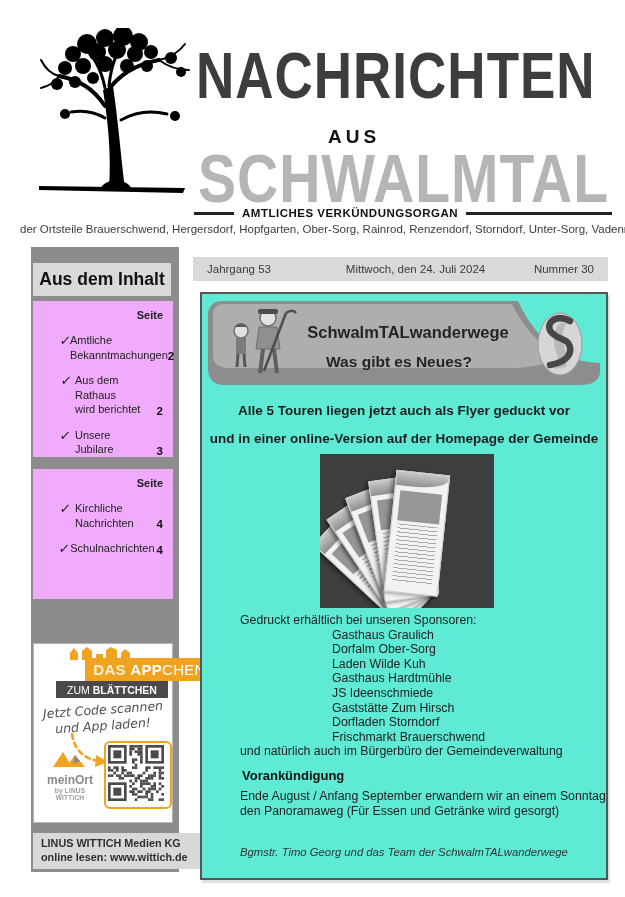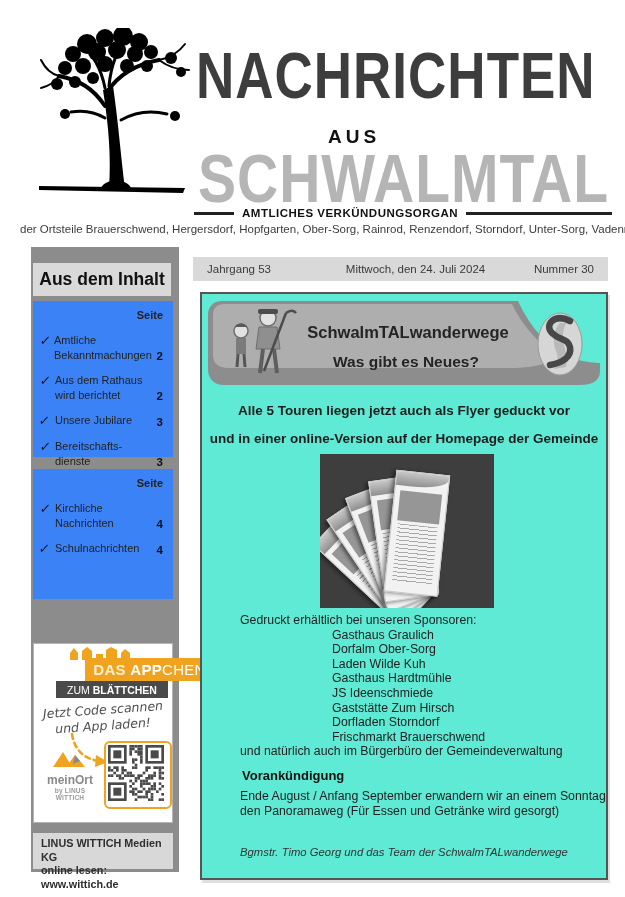--- a/index.html
+++ b/index.html
@@ -24,21 +24,21 @@
             display:flex;align-items:center;font-size:11.5px;color:#3a3a3a;}
   .issuebar .l{padding-left:14px;width:120px;}
   .issuebar .c{flex:1;text-align:center;}
   .issuebar .r{padding-right:14px;width:90px;text-align:right;}
 
   
   .sidecol{left:31px;top:247px;width:148px;height:625px;background:#8c8c8c;}
   .side-head{left:33px;top:263px;width:138px;height:33px;background:#d9d9d9;
              display:flex;align-items:center;justify-content:center;
              font-weight:bold;font-size:17.5px;color:#111;}
-  .toc-panel{background:#3b82f6;padding:8px 10px 10px 6px;box-sizing:border-box;}
+  .toc-panel{background:#f0abfc;padding:8px 10px 10px 26px;box-sizing:border-box;}
   .seite{font-weight:bold;font-size:11px;text-align:right;color:#222;margin-bottom:12px;}
   .toc-item{display:flex;margin-bottom:11px;}
   .toc-item .tick{width:16px;font-family:"DejaVu Sans",sans-serif;font-weight:bold;
                   font-size:13px;color:#111;transform:skewX(-8deg);}
   .toc-item .lab{flex:1;font-size:11px;line-height:14.5px;color:#222;}
   .toc-item .pg{width:12px;text-align:right;font-weight:bold;font-size:11.5px;
                 color:#111;align-self:flex-end;}
 
   
   .ad-panel{left:33px;top:643px;width:140px;height:180px;background:#fff;
@@ -56,30 +56,30 @@
   .ad-banner2 .bold{font-weight:bold;}
   .ad-hand{position:absolute;left:0;width:138px;text-align:center;
            font-family:"DejaVu Sans",sans-serif;font-style:italic;font-size:12.5px;
            color:#4f4f4f;transform:rotate(-4deg);}
   .ad-logo{position:absolute;left:8px;top:104px;width:56px;text-align:center;}
   .ad-logo .nm{font-size:12px;font-weight:bold;color:#8a8a8a;margin-top:1px;}
   .ad-logo .by{font-size:6.5px;font-weight:bold;color:#9a9a9a;letter-spacing:.2px;}
   .qr-wrap{position:absolute;left:70px;top:97px;width:60px;height:60px;background:#fff;
            border:2px solid #f0a31e;border-radius:6px;padding:2px;}
 
-  .pub-box{left:33px;top:833px;width:140px;height:36px;background:#d8d8d8;box-sizing:border-box;
+  .pub-box{left:33px;top:833px;width:168px;height:36px;background:#d8d8d8;box-sizing:border-box;
            padding:4px 0 0 8px;font-weight:bold;font-size:10.8px;line-height:13.5px;color:#2e2e2e;}
 
   
   .article{left:200px;top:292px;width:408px;height:588px;background:#5eead4;
            border:2px solid #555;box-sizing:border-box;box-shadow:2px 3px 0 rgba(0,0,0,.12);}
   .banner{position:absolute;left:6px;top:7px;width:392px;height:84px;}
   .banner-title{position:absolute;left:90px;top:22px;width:220px;text-align:center;
                 font-weight:bold;font-size:16.5px;color:#242424;}
-  .banner-sub{position:absolute;left:88px;top:52px;width:220px;text-align:center;
+  .banner-sub{position:absolute;left:81px;top:52px;width:220px;text-align:center;
               font-weight:bold;font-size:15.5px;color:#242424;}
   .intro{position:absolute;width:100%;text-align:center;font-weight:bold;font-size:13.5px;color:#1d1d1d;}
   .photo{position:absolute;left:118px;top:160px;width:174px;height:154px;background:#3e3e3e;overflow:hidden;}
   .flyer{position:absolute;left:64px;bottom:12px;width:54px;height:122px;background:#f2f2f2;
          border:1px solid #c9c9c9;box-sizing:border-box;box-shadow:-3px 1px 4px rgba(0,0,0,.45);
          transform-origin:85% 96%;}
   .flyer .band{height:14px;background:linear-gradient(180deg,#c8c8c8,#8f8f8f);border-radius:0 0 70% 0;}
   .flyer .img{margin:5px 5px 3px 5px;height:30px;background:#969696;}
   .flyer .txt{margin:2px 6px;height:58px;
       background:repeating-linear-gradient(180deg,#a9a9a9 0 1px,transparent 1px 4px);}

